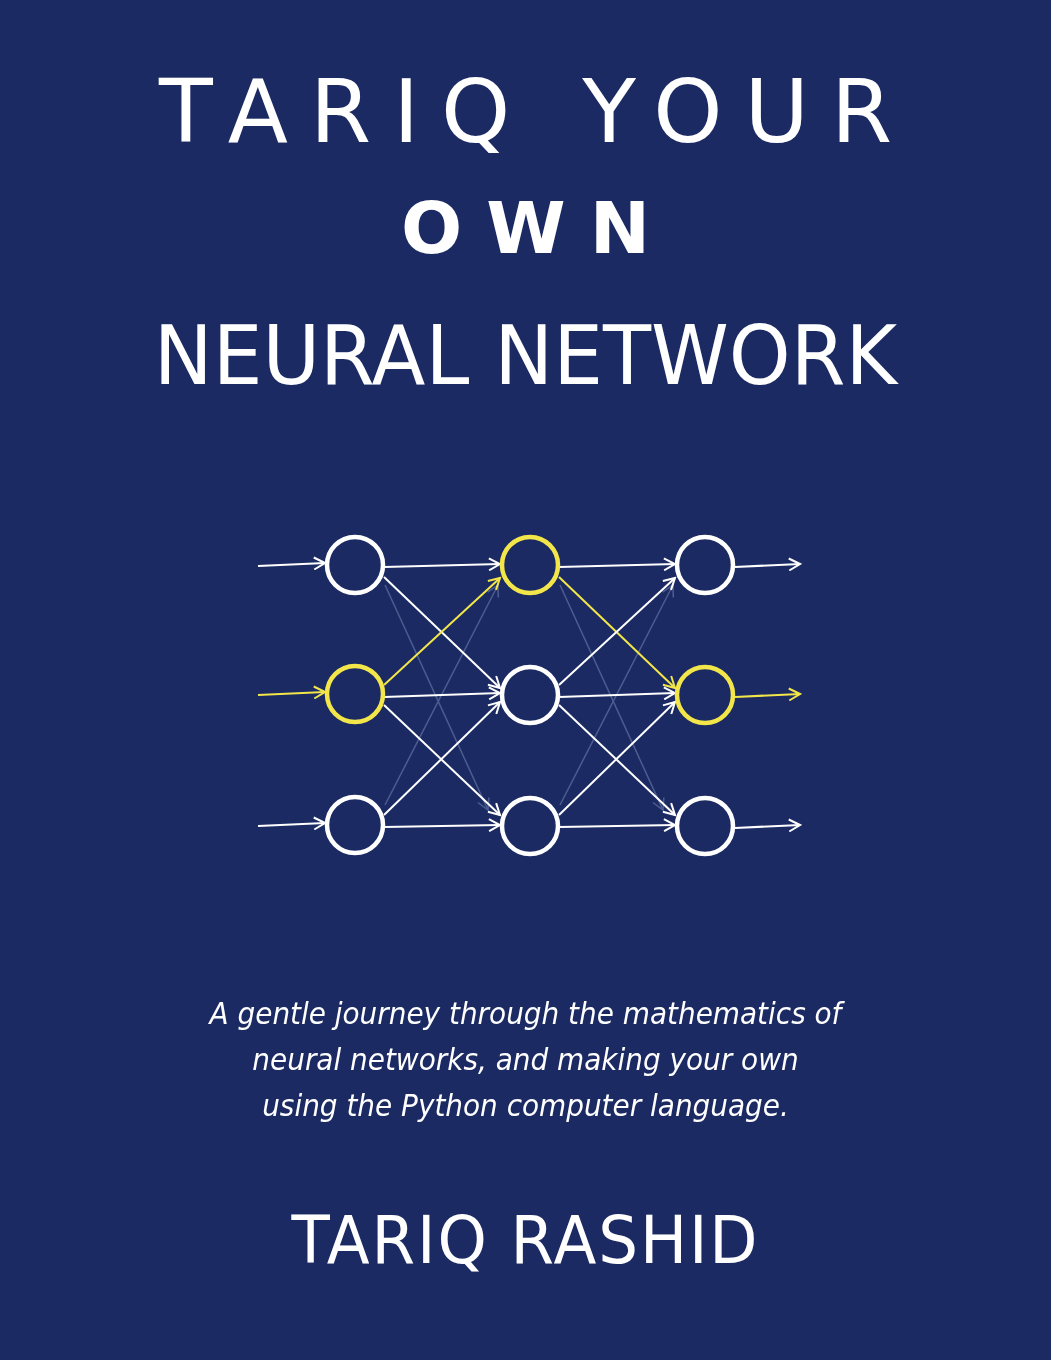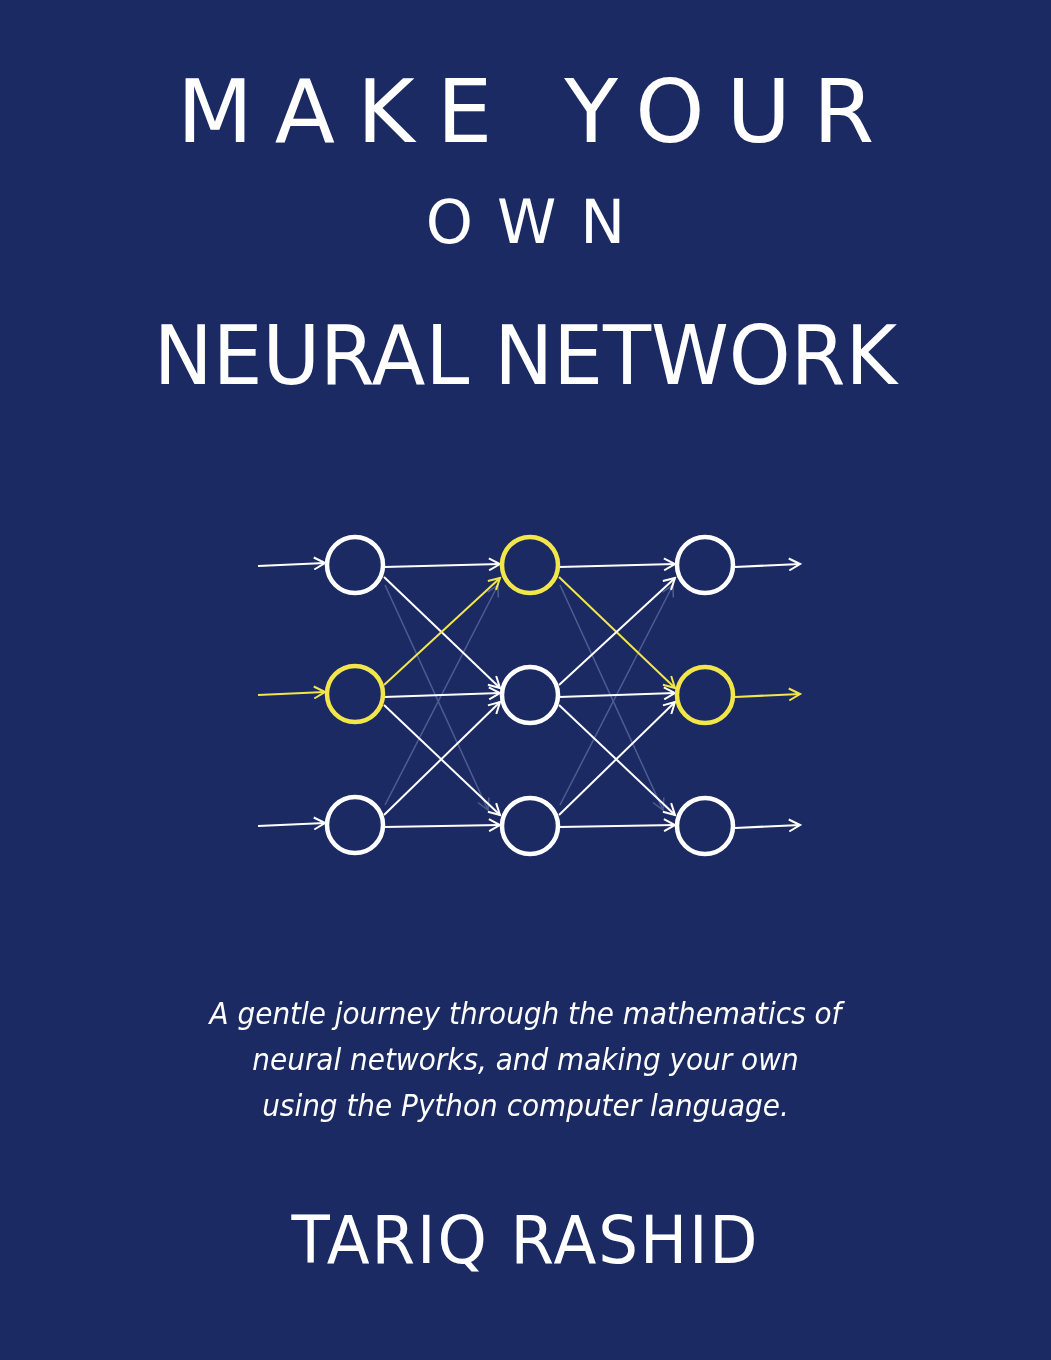--- a/index.html
+++ b/index.html
@@ -26,23 +26,24 @@
       line-height: 1;
     }
     #title-line-1 {
       top: 68px;
       font-size: 88px;
       letter-spacing: 22px;
       text-indent: 22px;
     }
     #title-line-2 {
       top: 192px;
-      font-size: 60px;
+      font-size: 72px;
       letter-spacing: 24px;
       text-indent: 24px;
+      font-weight: bold;
     }
     #title-line-3 {
       top: 315px;
       font-size: 82px;
       letter-spacing: 0px;
       transform: scaleX(0.96);
     }
     #diagram {
       position: absolute;
       left: 0;
@@ -71,21 +72,21 @@
       text-align: center;
       font-size: 66px;
       line-height: 1;
       letter-spacing: 2px;
       transform: scaleX(0.95);
     }
   </style>
 </head>
 <body>
 
-<div id="title-line-1" class="title-line">MAKE YOUR</div>
+<div id="title-line-1" class="title-line">TARIQ YOUR</div>
 <div id="title-line-2" class="title-line">OWN</div>
 <div id="title-line-3" class="title-line">NEURAL NETWORK</div>
 
 <svg id="diagram" viewBox="0 0 1051 1360" xmlns="http://www.w3.org/2000/svg">
   <defs>
     <marker id="arrW" markerWidth="14" markerHeight="14" refX="12" refY="7" orient="auto" markerUnits="userSpaceOnUse">
       <path d="M1,1 L12,7 L1,13" fill="none" stroke="#ffffff" stroke-width="2"></path>
     </marker>
     <marker id="arrY" markerWidth="14" markerHeight="14" refX="12" refY="7" orient="auto" markerUnits="userSpaceOnUse">
       <path d="M1,1 L12,7 L1,13" fill="none" stroke="#f2e64a" stroke-width="2"></path>

